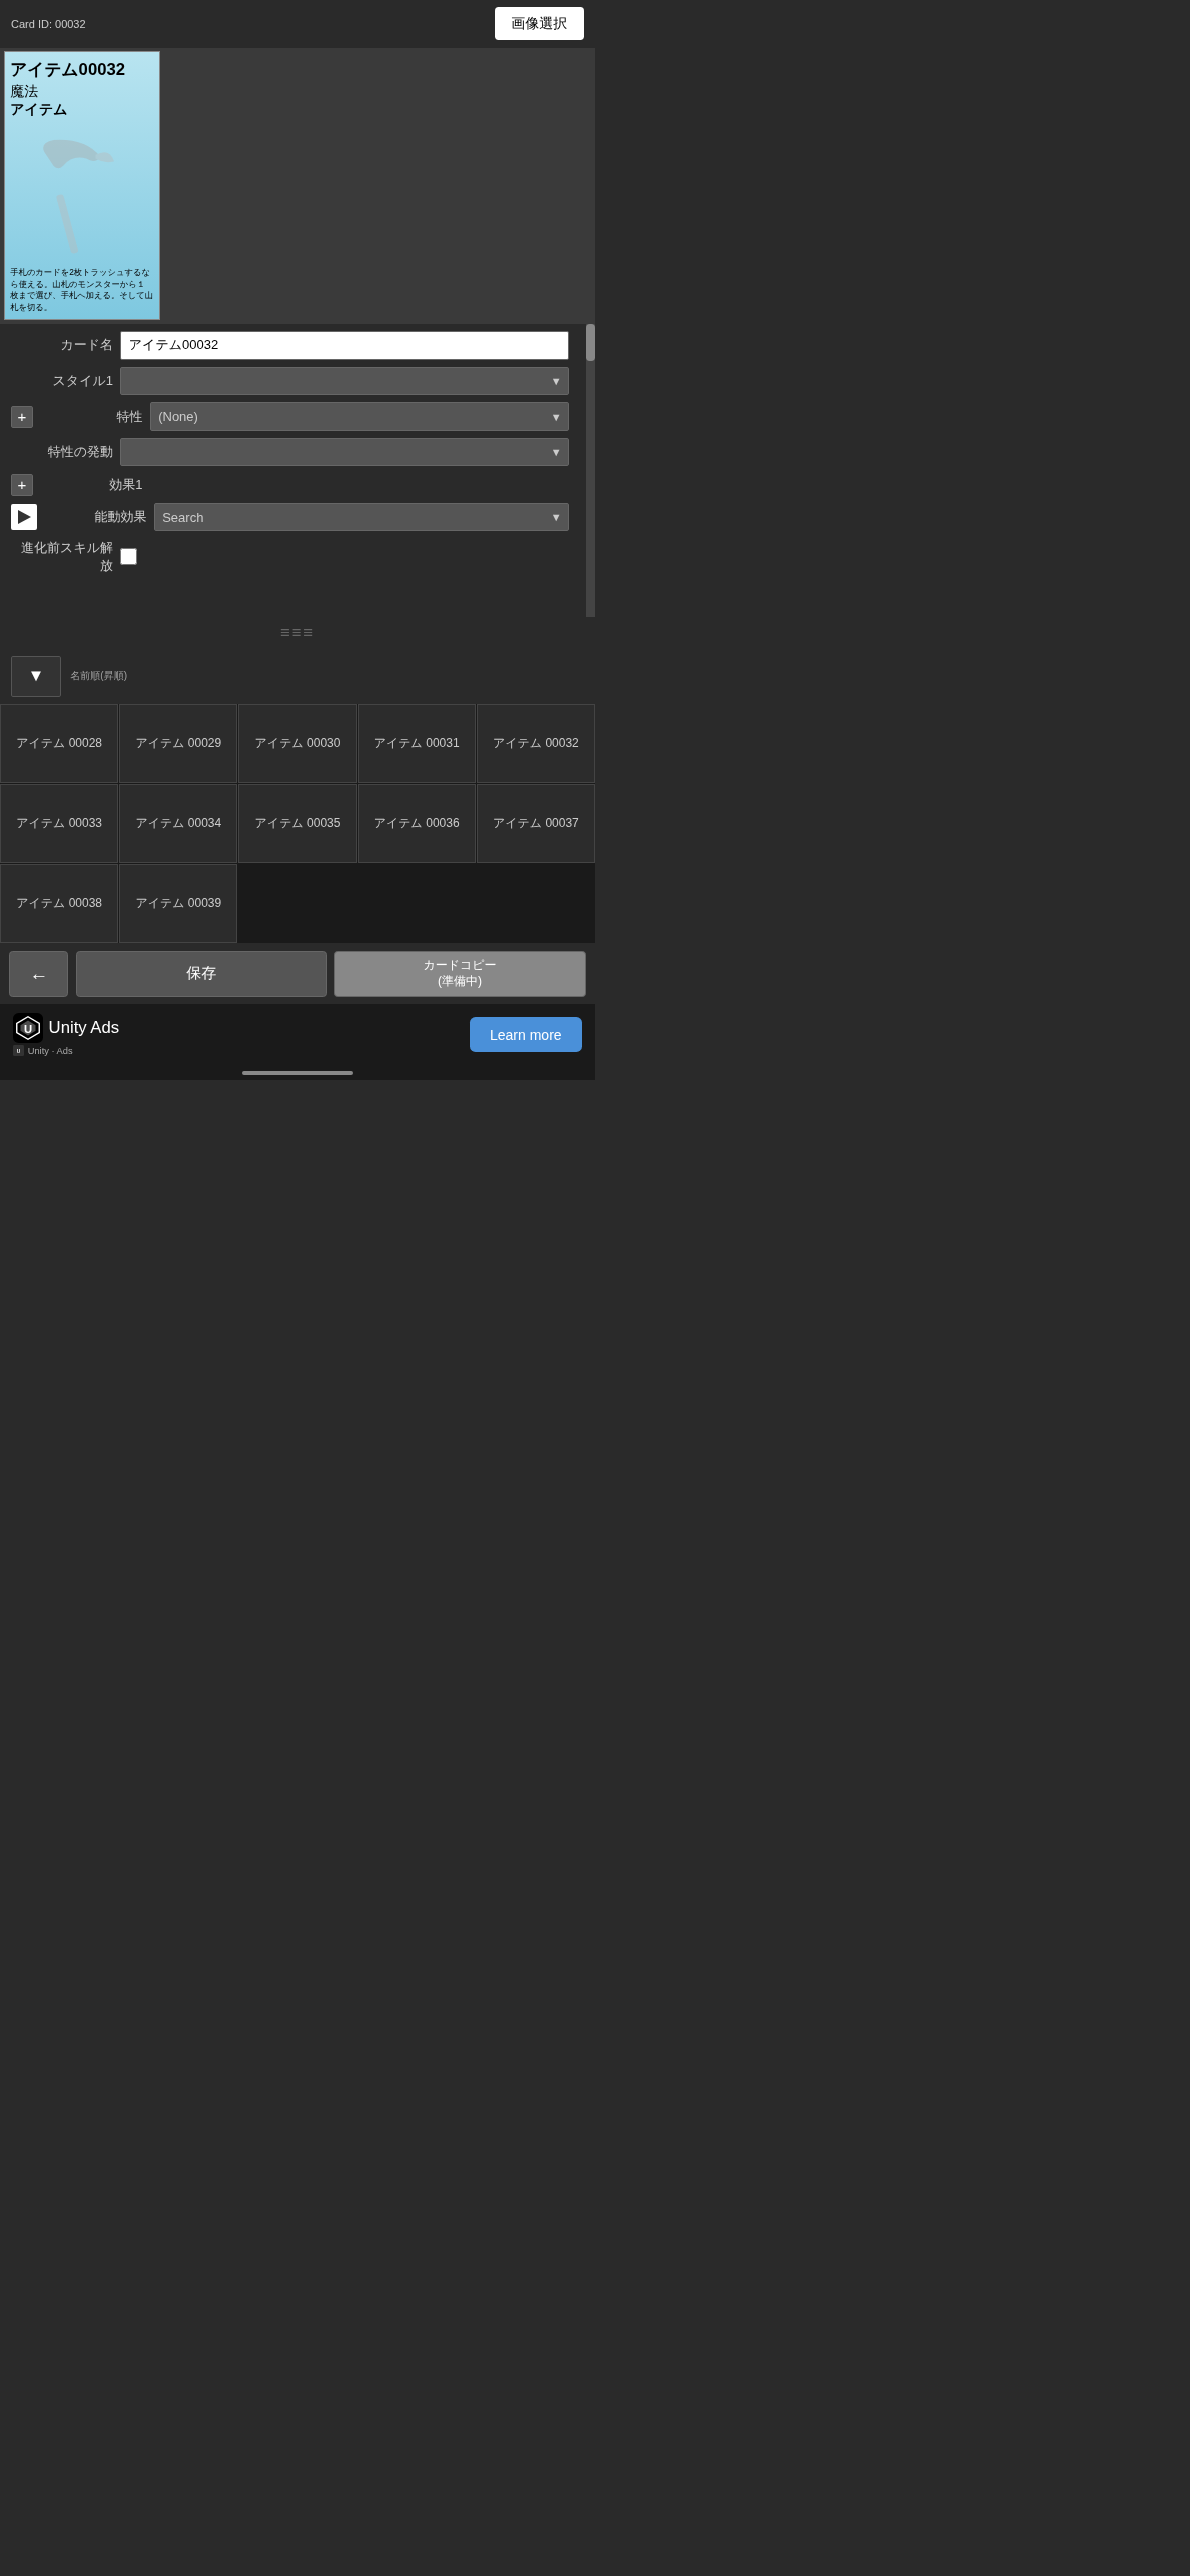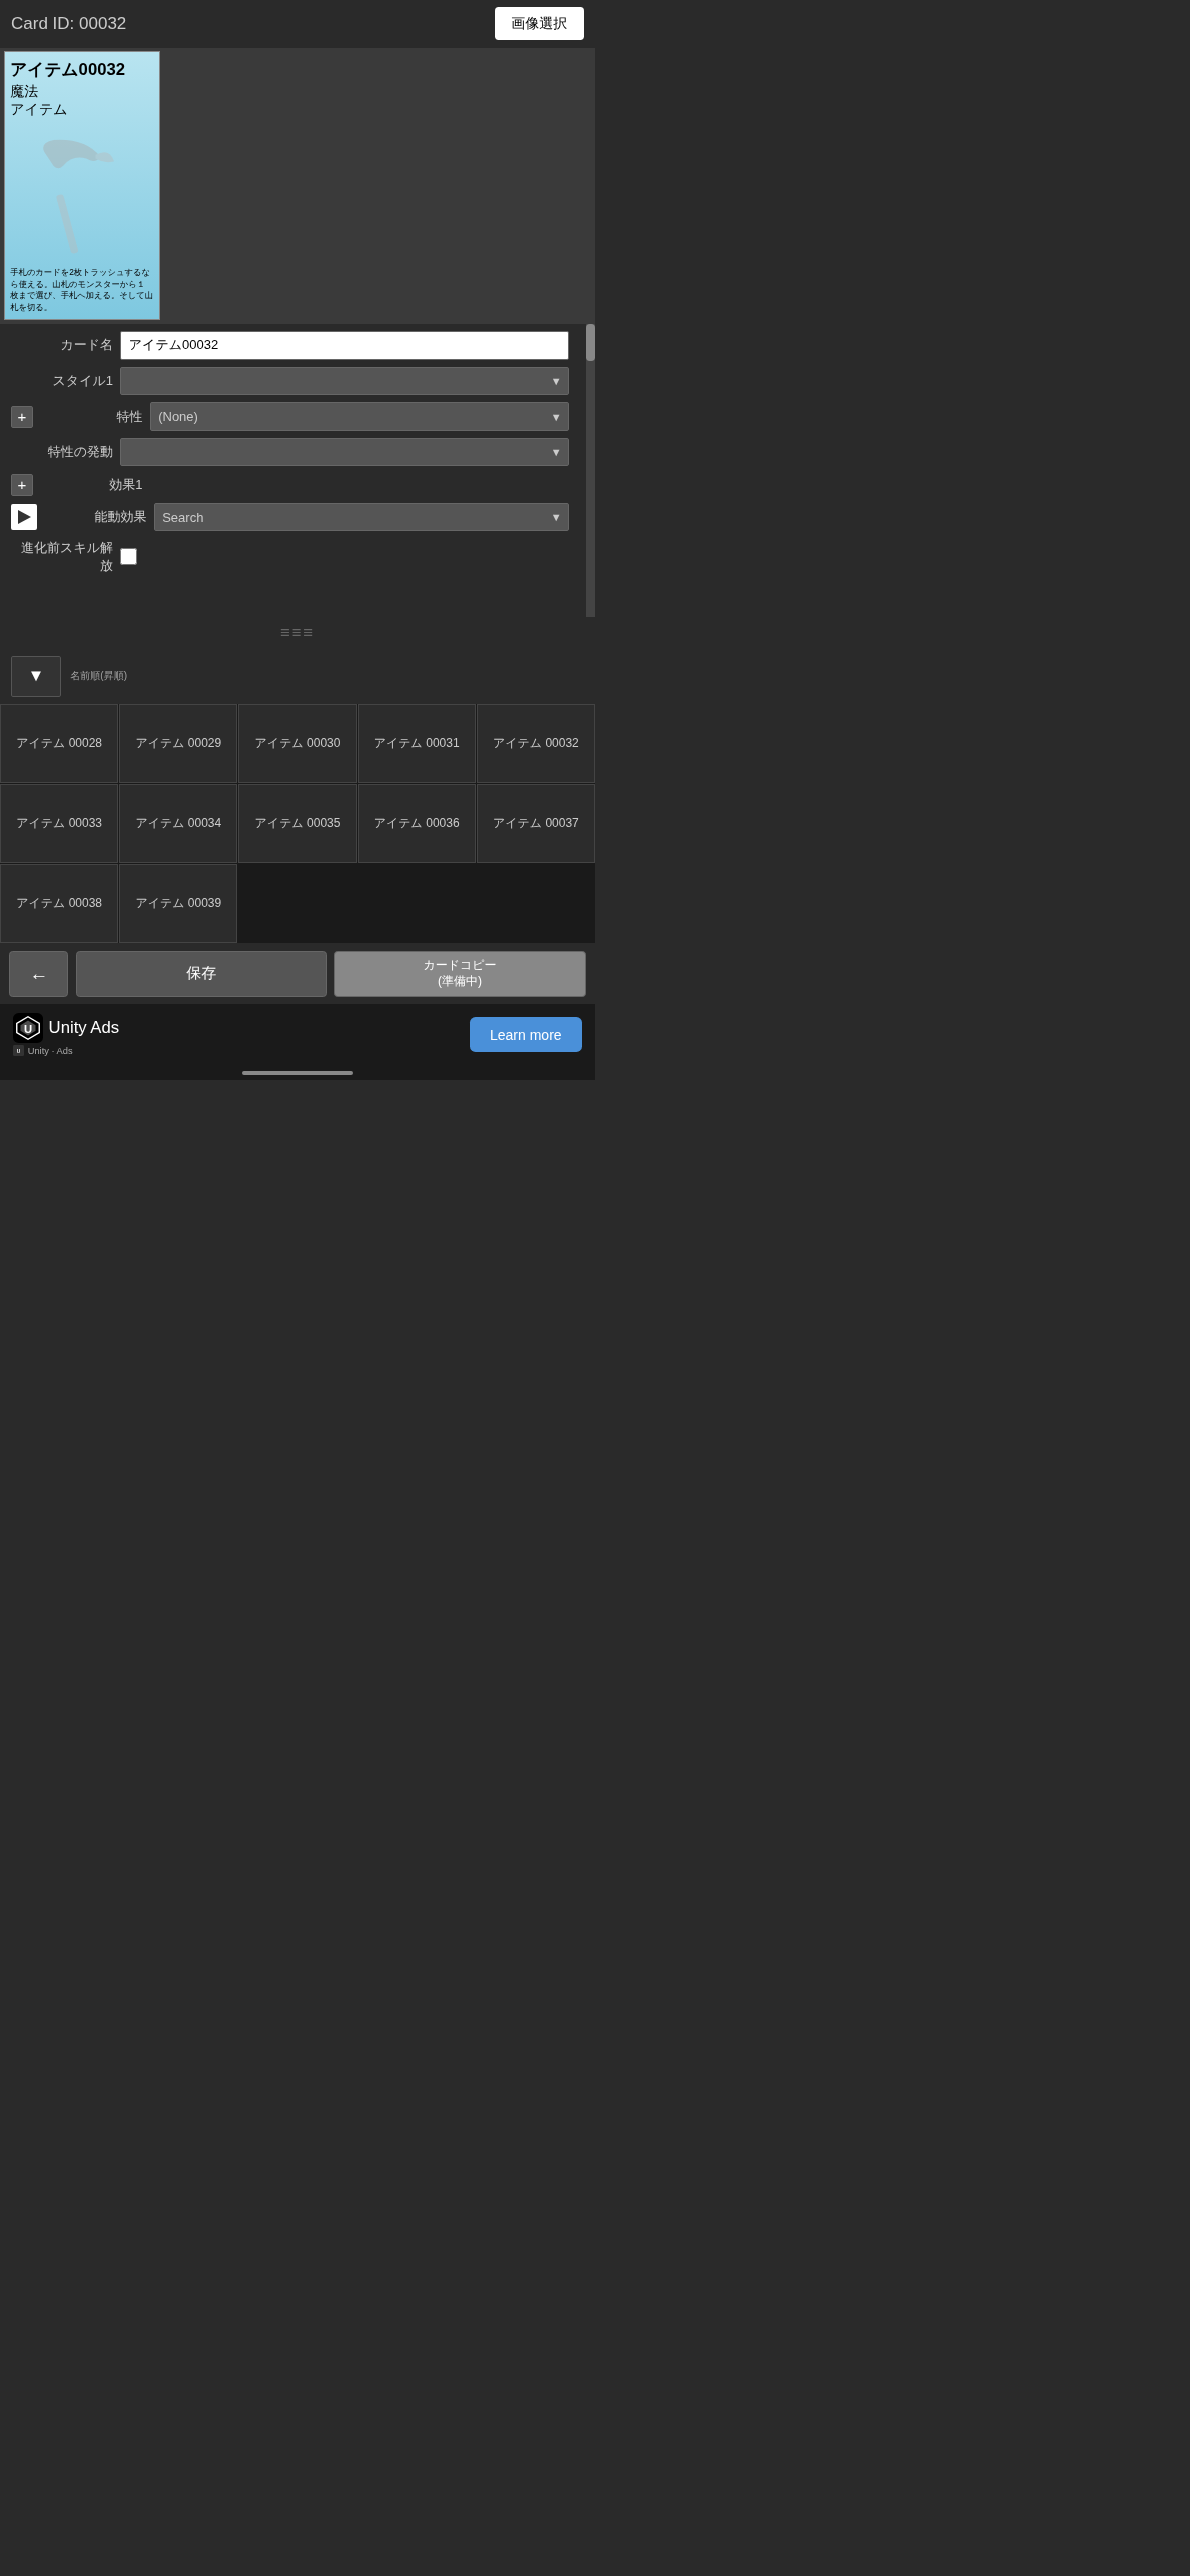--- a/index.html
+++ b/index.html
@@ -14,21 +14,21 @@
 
     
     .header {
       display: flex;
       align-items: center;
       padding: 7.4px 11px;
       background: #2a2a2a;
       gap: 11px;
     }
     .header-title {
-      font-size: 17px;
+      font-size: 11px;
       color: #ccc;
     }
     .header-btn {
       background: #fff;
       color: #000;
       border: none;
       padding: 7.4px 16.7px;
       font-size: 14px;
       border-radius: 3.7px;
       cursor: pointer;
@@ -61,20 +61,21 @@
       margin-bottom: 1.9px;
     }
     .card-type1 {
       font-size: 14px;
       color: #000;
     }
     .card-type2 {
       font-size: 14px;
       color: #000;
       margin-bottom: 17px;
+      font-weight: bold;
     }
     .card-image-placeholder {
       flex: 1;
       display: flex;
       align-items: center;
       justify-content: center;
     }
     .pickaxe-svg {
       width: 93px;
       height: 121px;

